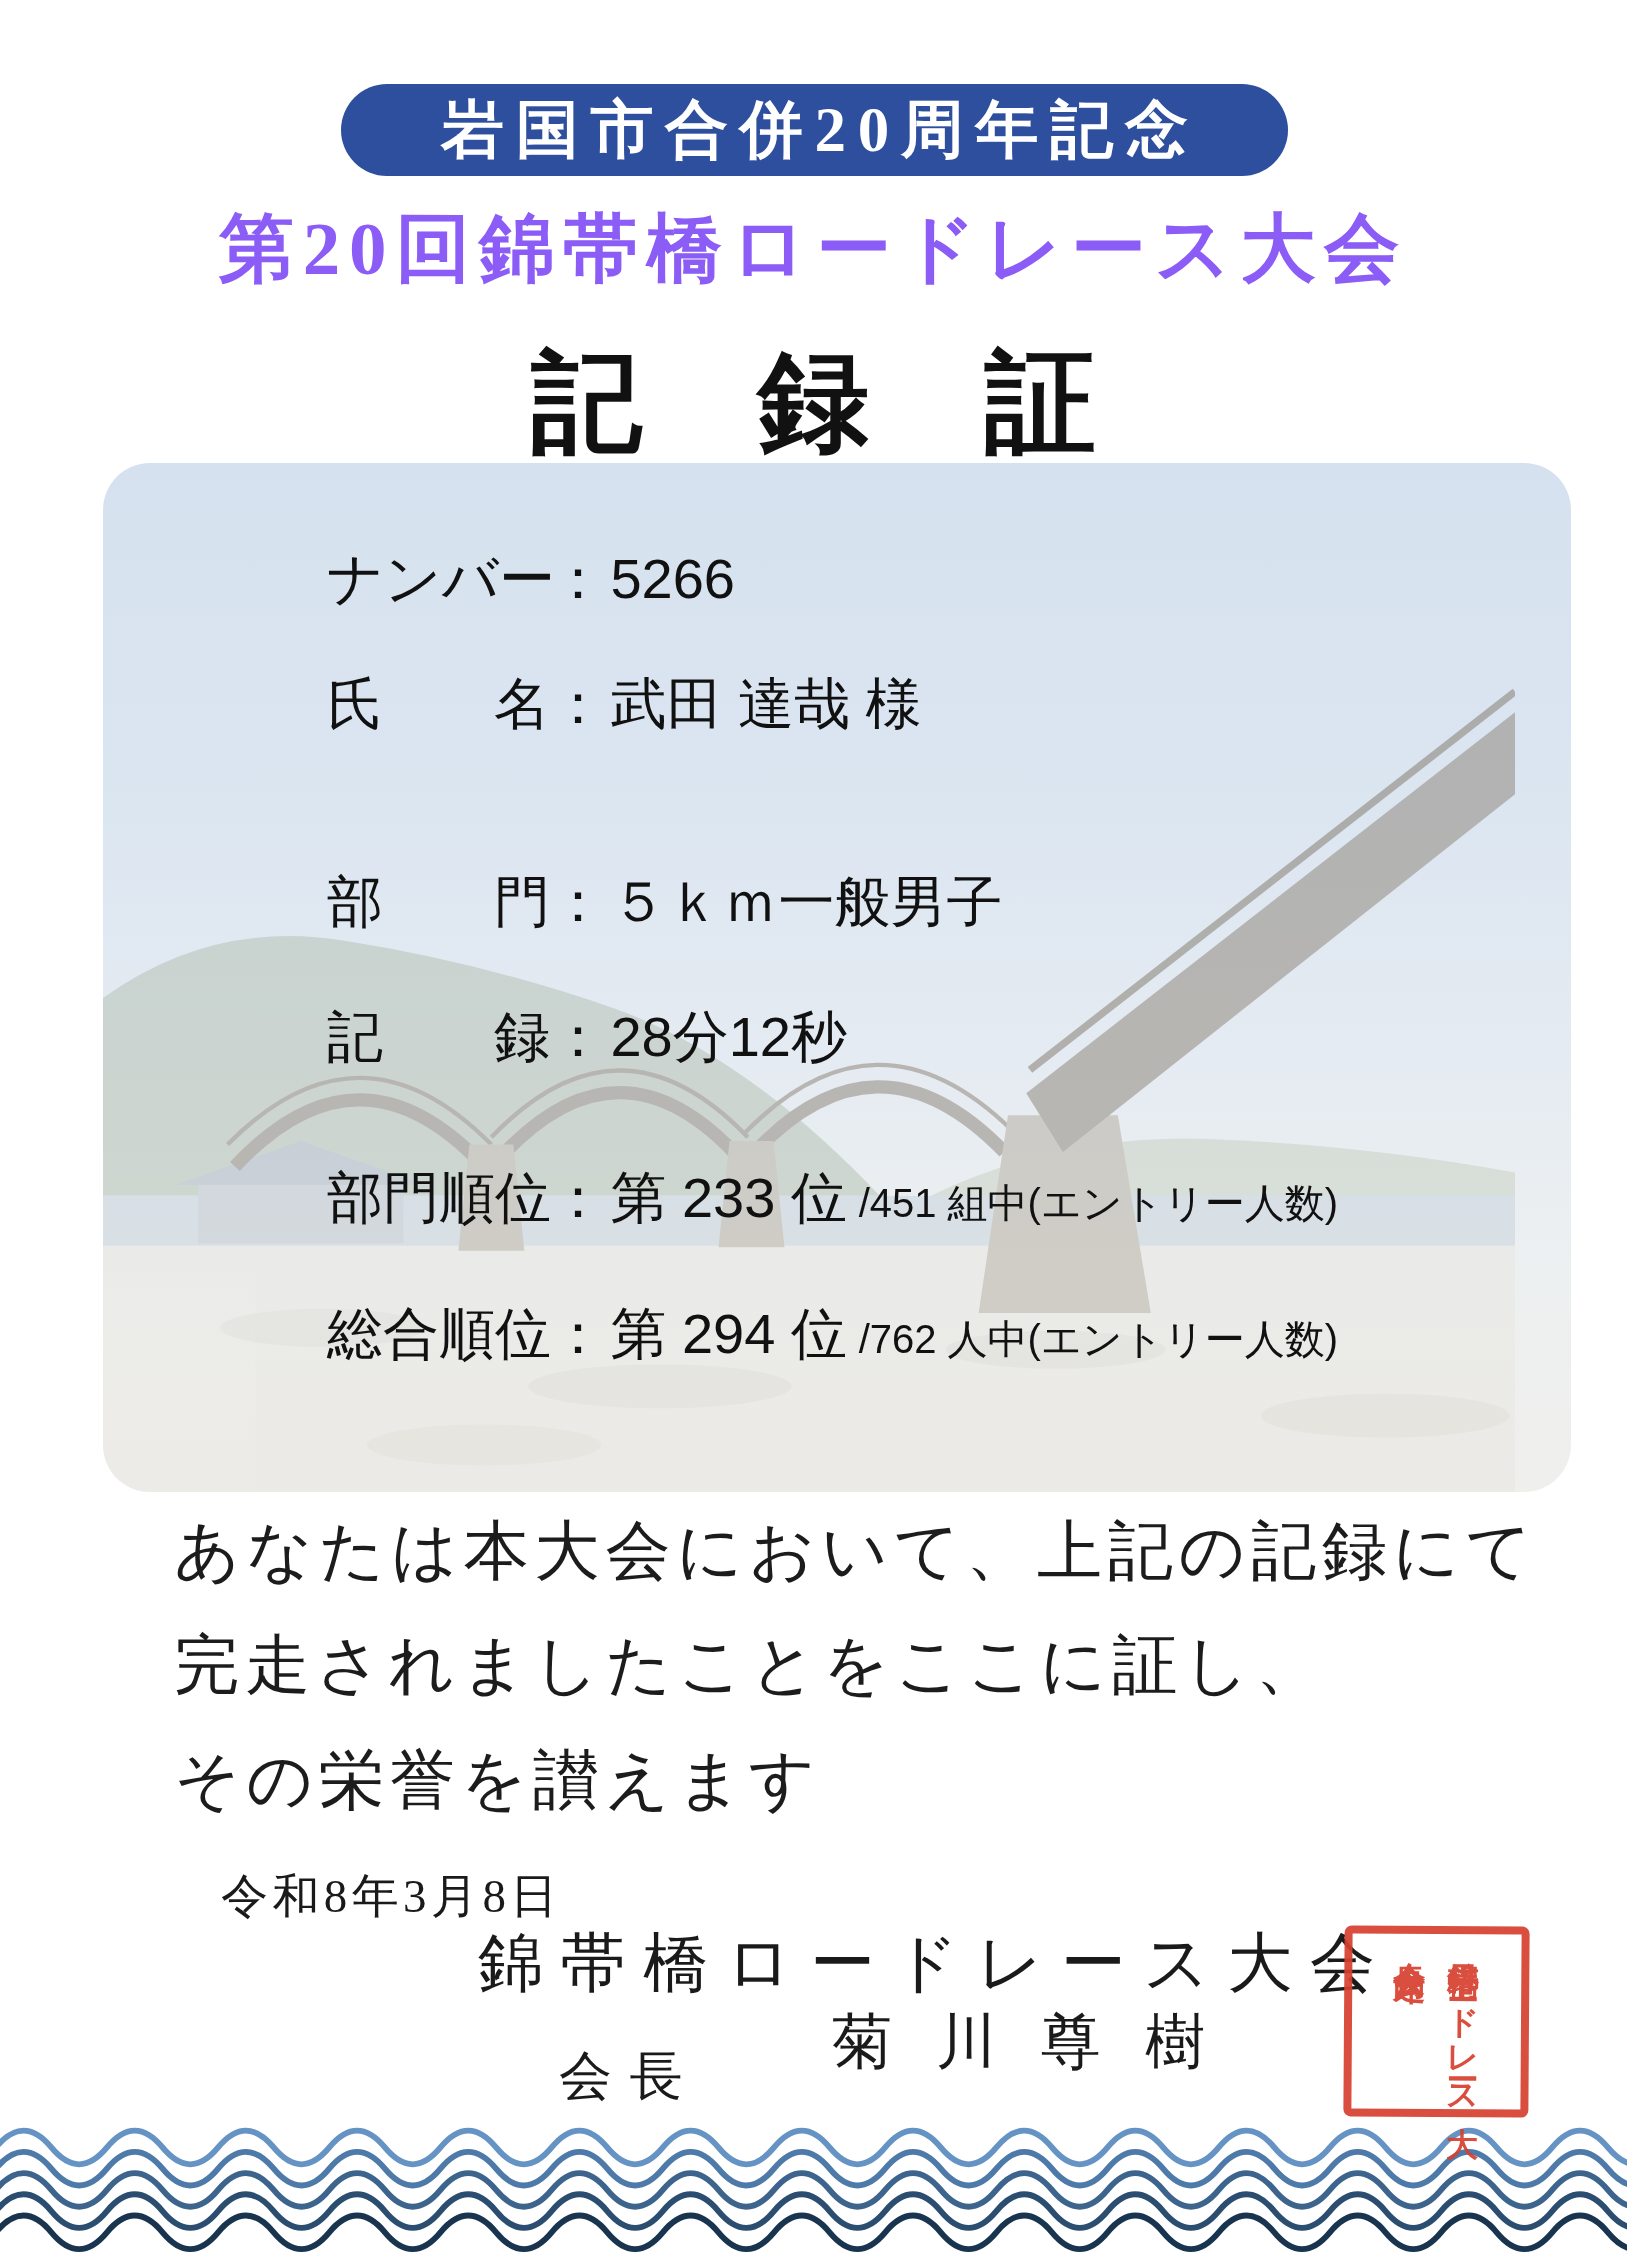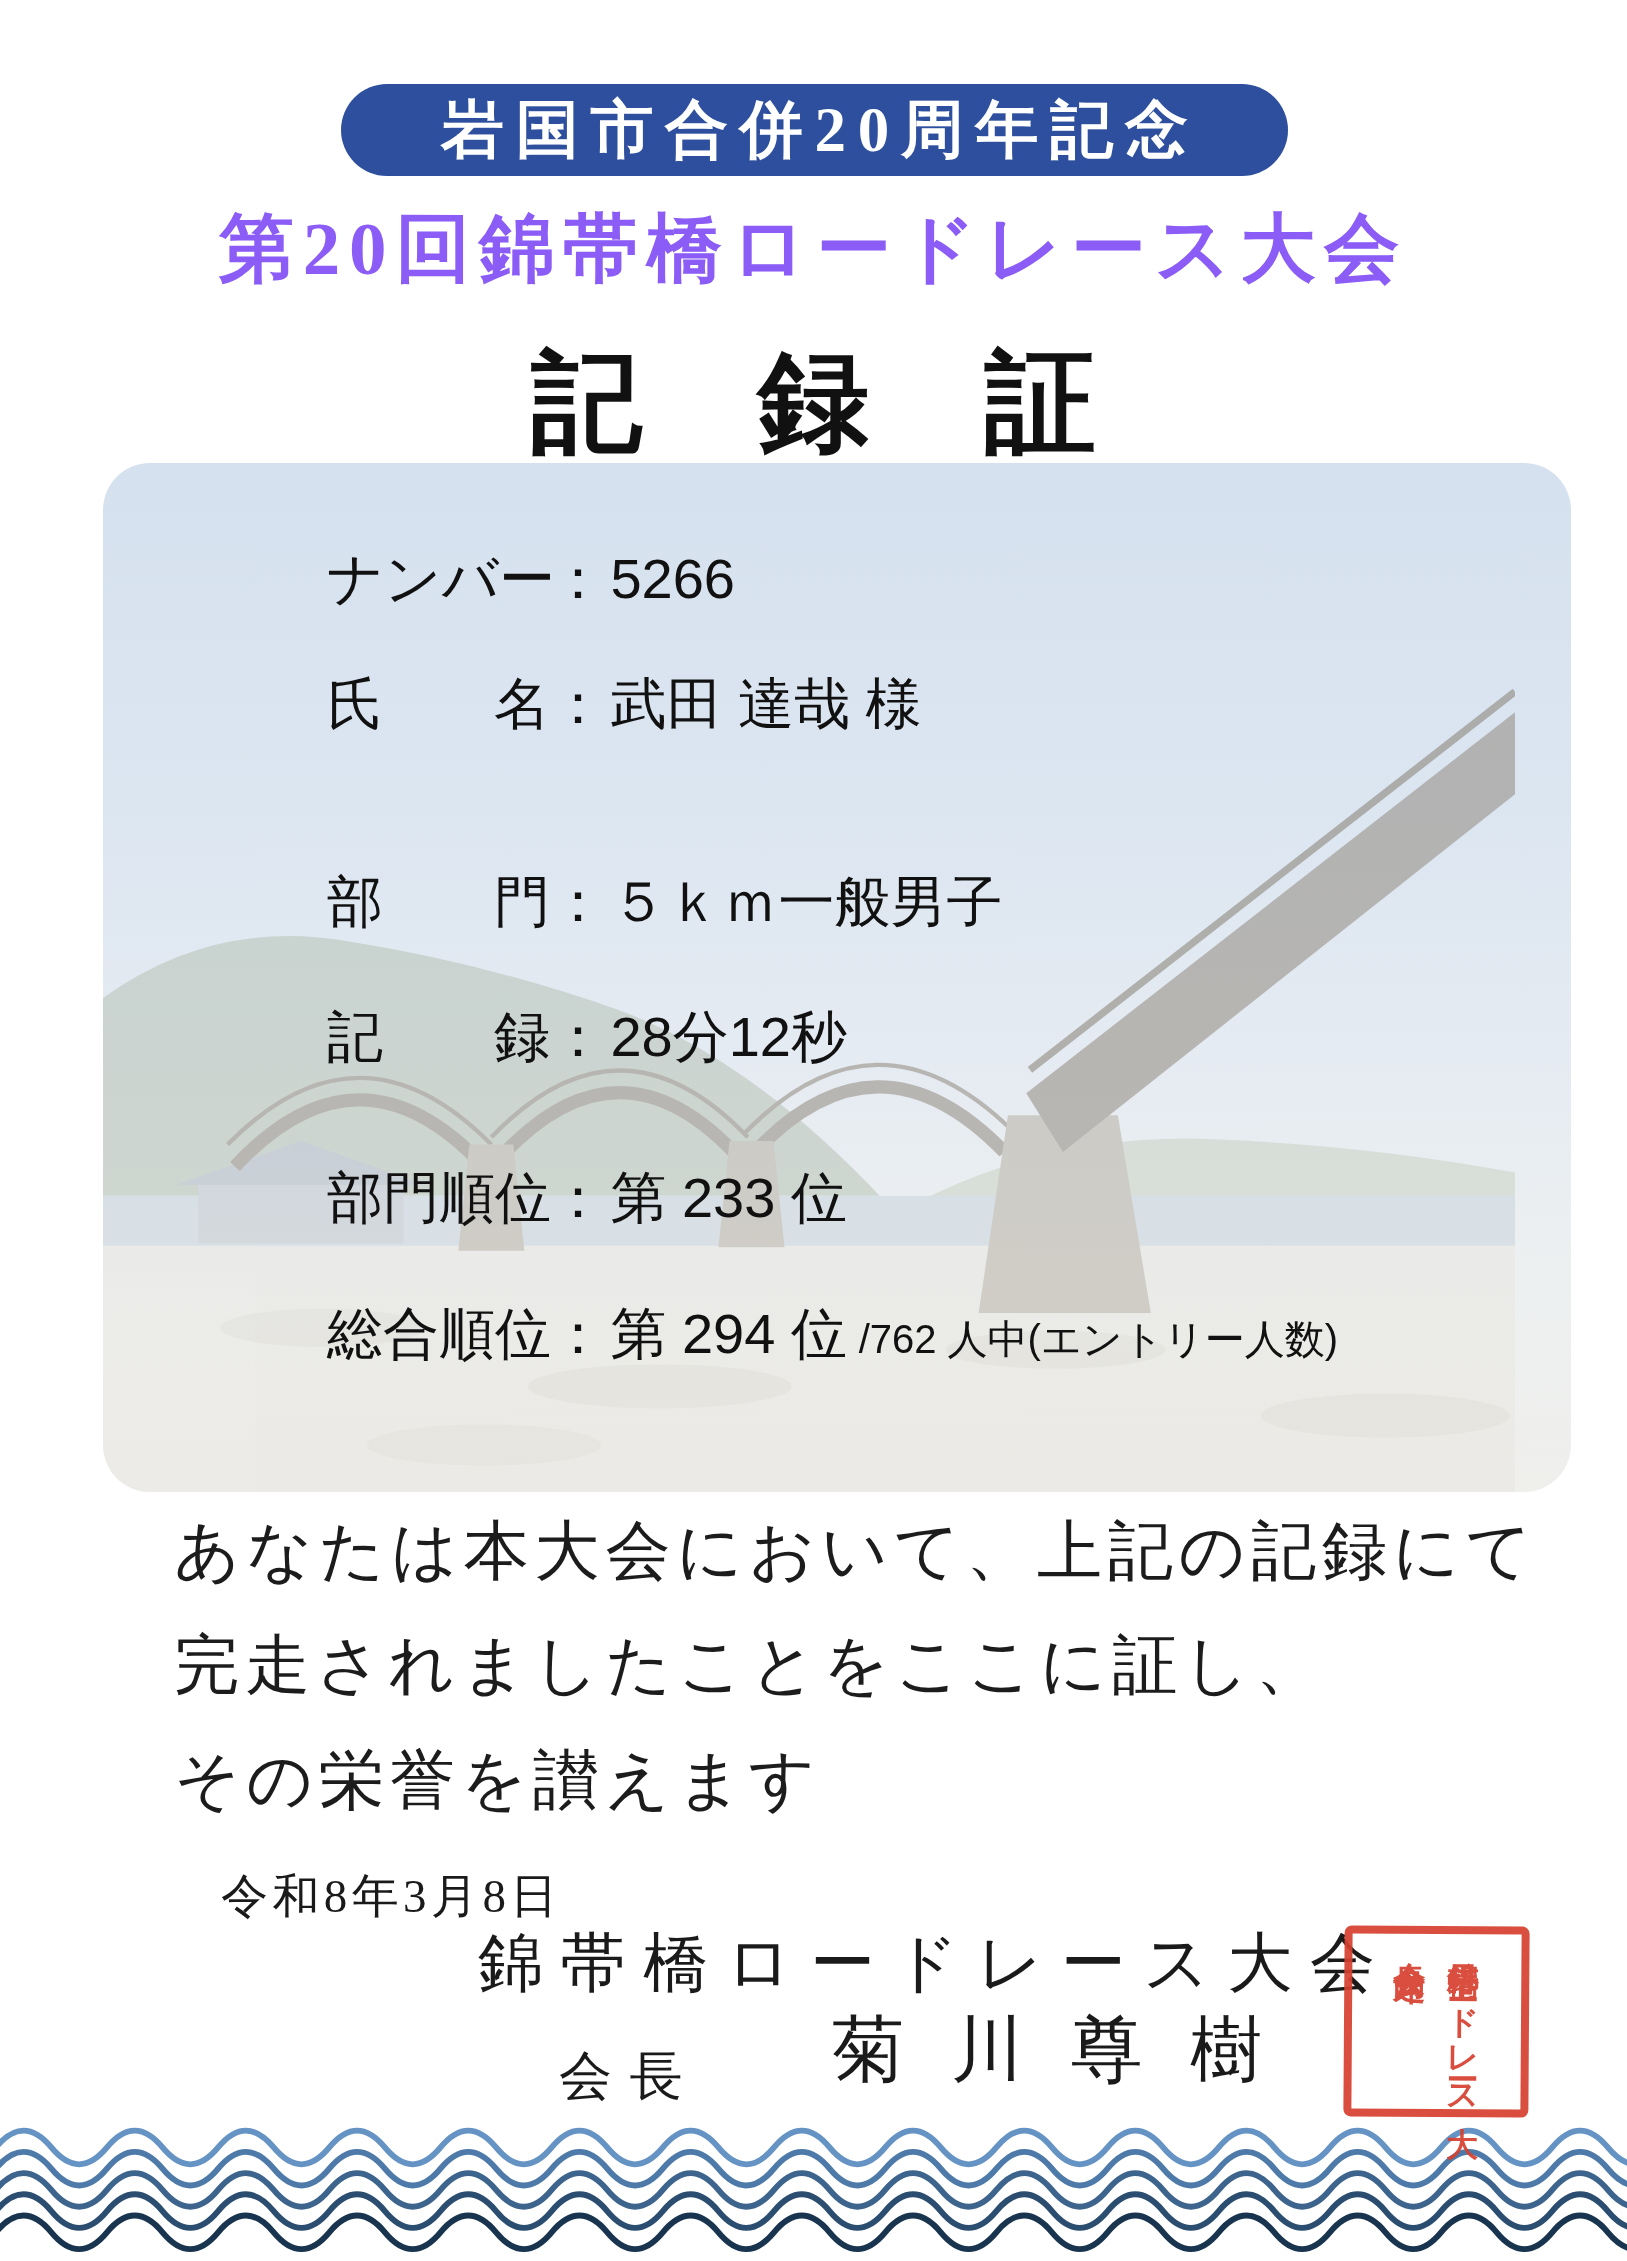--- a/index.html
+++ b/index.html
@@ -56,21 +56,21 @@
     position:absolute; left:174px; font-size:65px; letter-spacing:5.9px;
     white-space:nowrap; color:#1c1c1c; font-family:Liberation Sans, sans-serif;
   }
   .body-line1{top:1507px;}
   .body-line2{top:1621px;}
   .body-line3{top:1736px;}
   
   .date-line{position:absolute; left:221px; top:1865px; font-size:47px; letter-spacing:4.4px; white-space:nowrap;}
   .org-line{position:absolute; left:478px; top:1919px; font-size:65px; letter-spacing:17.6px; white-space:nowrap;}
   .chairman-title{position:absolute; left:559px; top:2041px; font-size:53px; letter-spacing:17.6px; white-space:nowrap;}
-  .chairman-name{position:absolute; left:832px; top:2002px; font-size:72px; letter-spacing:14.7px; white-space:nowrap; z-index:1;}
+  .chairman-name{position:absolute; left:832px; top:2002px; font-size:60px; letter-spacing:14.7px; white-space:nowrap; z-index:1;}
   .seal{
     position:absolute; left:1344px; top:1926px; width:185px; height:191px;
     border:8px solid #d6402f; border-radius:7.3px; box-sizing:border-box;
     transform:rotate(.4deg); z-index:2; opacity:.92;
     display:flex; justify-content:center; padding:2.9px 1.5px;
   }
   .seal-inner{
     writing-mode:vertical-rl; font-size:32px; line-height:54px;
     letter-spacing:2.2px; color:#d6402f; font-weight:700;
     font-family:"Liberation Serif", serif; height:100%;
@@ -151,20 +151,21 @@
             <span>記</span>
             <span>録</span>
           </span>
           <span class="colon">：</span>
           <span class="val">28分12秒</span>
       </div>
       <div class="row row-rank1">
         <span class="lbl-solid">部門順位</span>
           <span class="colon">：</span>
           <span class="val">第 233 位</span>
+          <span class="rank-small">/451 組中(エントリー人数)</span>
       </div>
       <div class="row row-rank2">
         <span class="lbl-solid">総合順位</span>
           <span class="colon">：</span>
           <span class="val">第 294 位</span>
           <span class="rank-small">/762 人中(エントリー人数)</span>
       </div>
     </div>
   </div>
 

